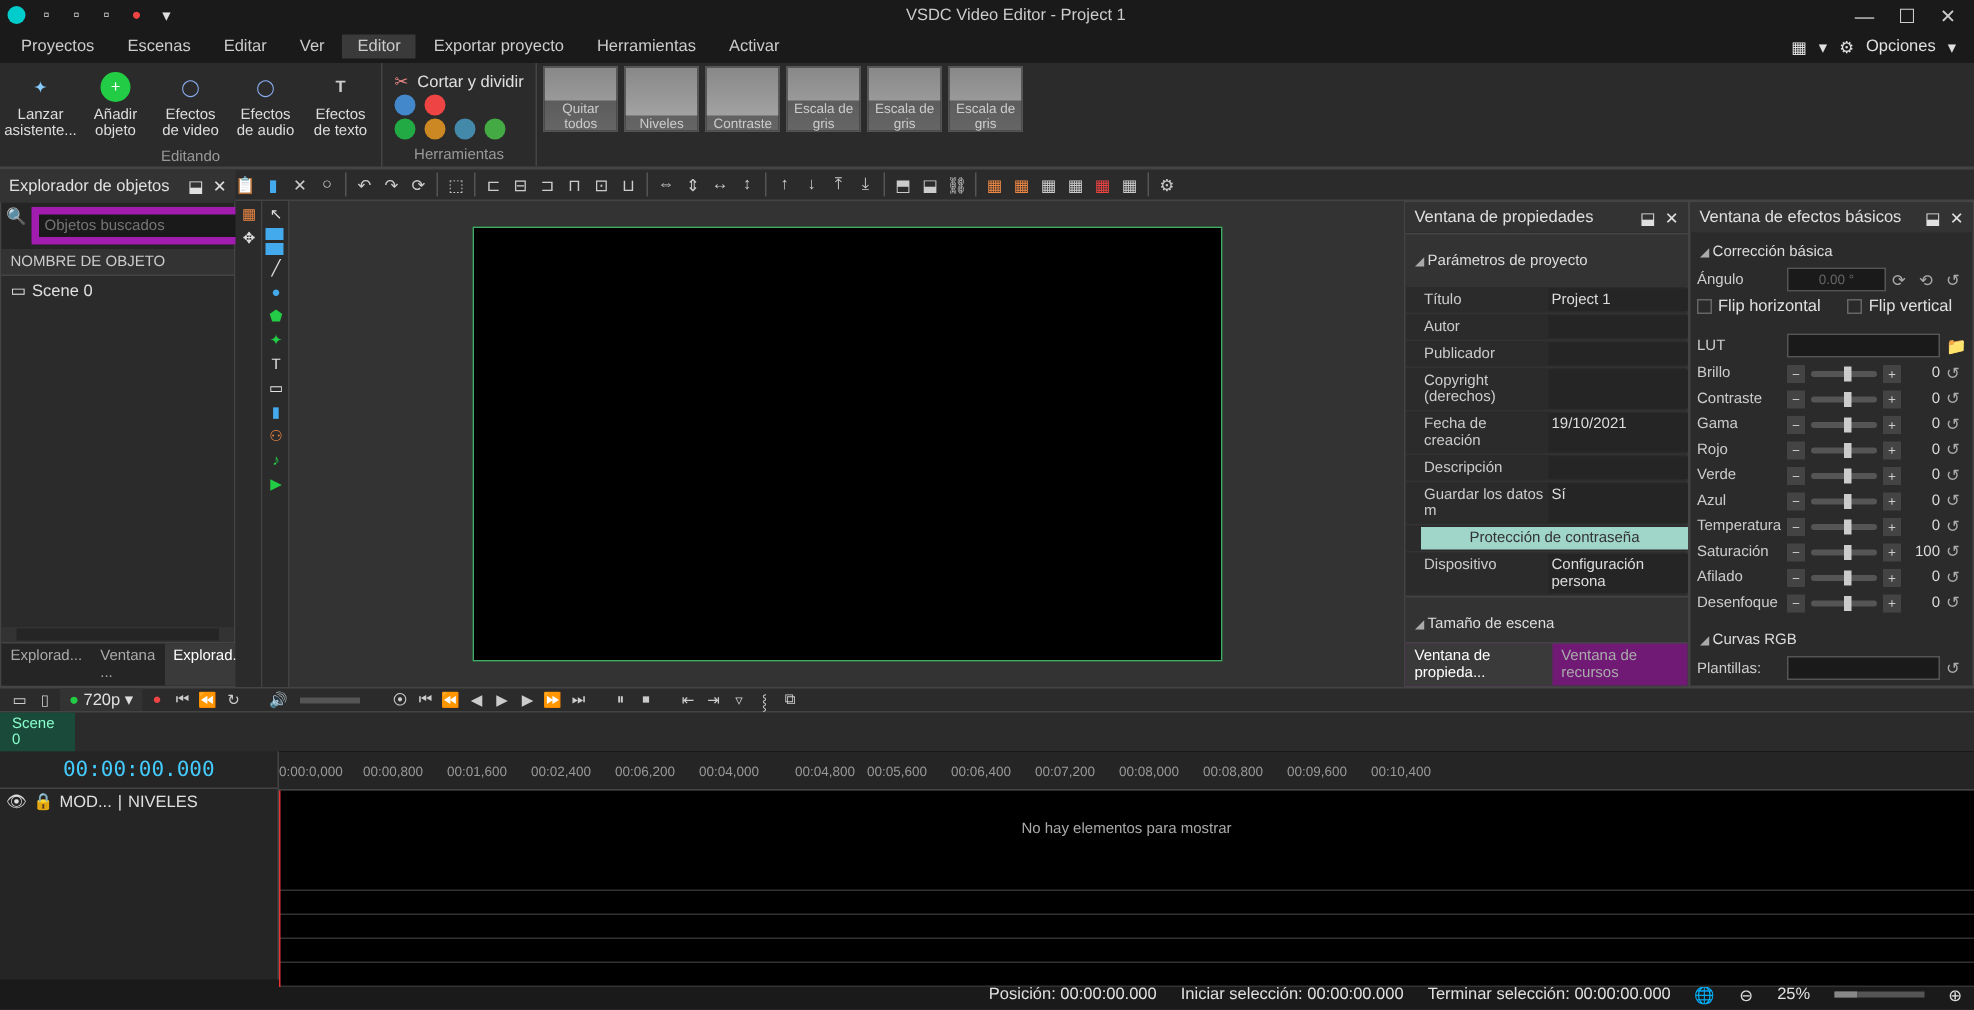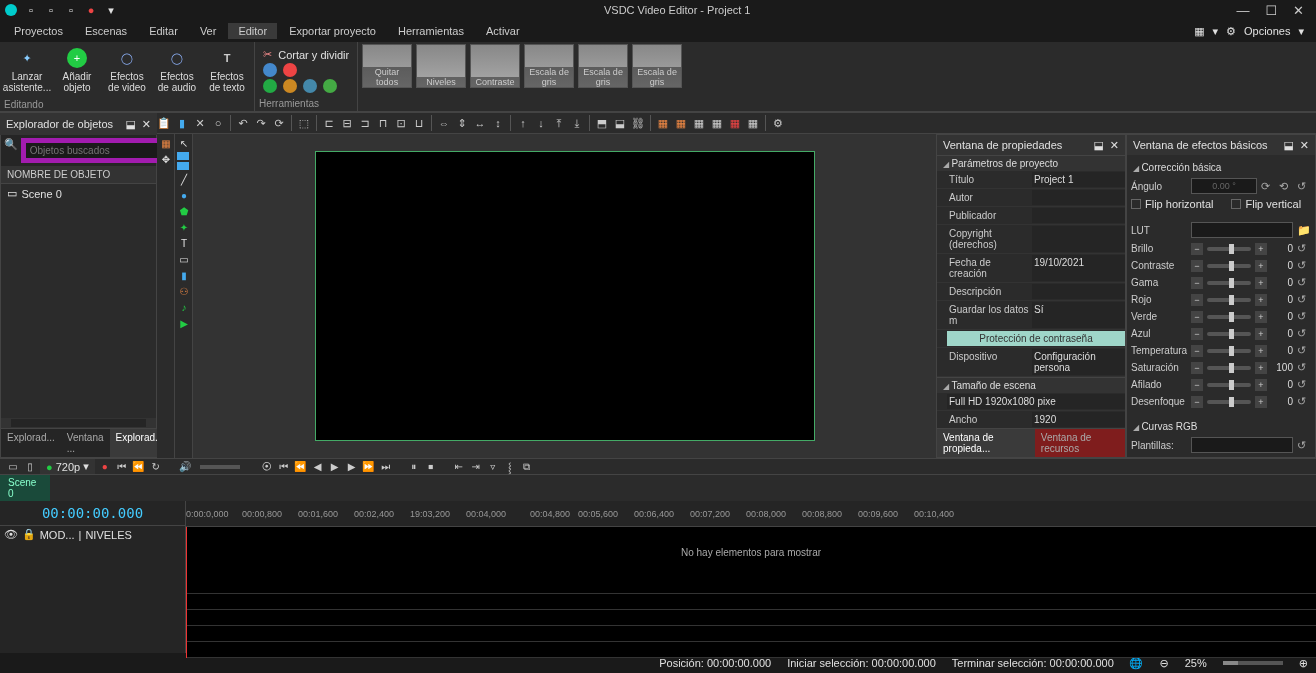--- a/index.html
+++ b/index.html
@@ -14,21 +14,21 @@
 .menu-item { padding: 2px 10px; color: #ccc; cursor: pointer; }
 .menu-item.active { background: #3a3a3a; }
 .menubar .spacer { flex: 1; }
 .menubar .right-icons { display: flex; gap: 8px; align-items: center; margin-right: 8px; }
 .ribbon { height: 70px; background: #2b2b2b; display: flex; border-bottom: 1px solid #444; }
 .ribbon-group { display: flex; flex-direction: column; border-right: 1px solid #444; padding: 2px 4px 0 4px; }
 .ribbon-group .items { display: flex; gap: 4px; flex: 1; align-items: flex-start; }
 .ribbon-btn { display: flex; flex-direction: column; align-items: center; width: 46px; padding-top: 4px; cursor: pointer; }
 .ribbon-btn .icon { width: 20px; height: 20px; border-radius: 3px; display:flex;align-items:center;justify-content:center; }
 .ribbon-btn .label { font-size: 10px; text-align: center; line-height: 11px; margin-top: 3px; color: #ddd; }
-.ribbon-group .grp-label { font-size: 10px; color: #999; text-align: left; padding: 1px 0; }
+.ribbon-group .grp-label { font-size: 10px; color: #999; text-align: center; padding: 1px 0; }
 .ribbon-midcol { display: flex; flex-direction: column; gap: 2px; padding: 4px; justify-content: center; }
 .ribbon-mid-row { display: flex; gap: 6px; align-items: center; color: #aaa; font-size: 10px; }
 .mini-icon { width:14px;height:14px;border-radius:50%;display:inline-block; }
 .thumb-strip { display: flex; flex-direction: column; flex:1; padding: 2px 4px; gap: 20px; }
 .thumbs { display:flex; gap:4px; }
 .thumb { width:50px; height:44px; background:linear-gradient(#888,#aaa); border:1px solid #555; display:flex; align-items:flex-end; justify-content:center; cursor:pointer; }
 .thumb span { font-size:9px; color:#ccc; background:rgba(0,0,0,.4); width:100%; text-align:center; }
 .toolbar-row { height: 22px; background: #2b2b2b; display: flex; align-items: center; gap: 2px; padding: 0 4px; border-top:1px solid #444; border-bottom:1px solid #444; }
 .tb-btn { width: 16px; height: 16px; display:flex;align-items:center;justify-content:center; cursor:pointer; color:#ccc; font-size:11px; }
 .tb-sep { width:1px; height:16px; background:#555; margin:0 2px; }
@@ -46,27 +46,27 @@
 .side-tab { padding:3px 6px; font-size:10px; color:#aaa; cursor:pointer; }
 .side-tab.active { background:#3a3a3a; color:#fff; }
 .center { flex:1; display:flex; flex-direction:column; }
 .center-top { display:flex; flex:1; }
 .vtoolbar { width:18px; background:#2b2b2b; display:flex; flex-direction:column; gap:2px; padding:2px; border-right:1px solid #444; }
 .vtb { width:14px; height:14px; cursor:pointer; display:flex;align-items:center;justify-content:center; font-size:10px; }
 .canvas-area { flex:1; background:#333; display:flex; align-items:center; justify-content:center; position:relative; }
 .canvas { width:500px; height:290px; background:#000; border:1px solid #4a6; }
 .props { width:190px; }
 .prop-body { flex:1; overflow:auto; font-size:10px; }
-.prop-group { background:#333; padding:2px 6px; color:#ddd; border-top:1px solid #444; font-size:10px; }
+.prop-group { background:#333; padding:12px 6px; color:#ddd; border-top:1px solid #444; font-size:10px; }
 .prop-group::before { content:"◢ "; font-size:8px; color:#aaa; }
 .prop-row { display:flex; padding:1px 0 1px 10px; border-bottom:1px solid #333; }
 .prop-row .k { width:85px; color:#ccc; font-size:10px; padding:2px; }
 .prop-row .v { flex:1; color:#ddd; font-size:10px; padding:2px; background:#252525; }
 .prop-row.hl .v { background:#1a6; color:#fff; text-align:center; }
-.props-tabs { display:flex; background:#7f1d1d; border-top:1px solid #444; }
+.props-tabs { display:flex; background:#701a75; border-top:1px solid #444; }
 .effects { width:190px; }
 .eff-body { flex:1; overflow:auto; padding:4px; }
 .eff-group { padding:3px 2px; color:#ddd; font-size:10px; }
 .eff-group::before { content:"◢ "; font-size:8px; color:#aaa; }
 .eff-row { display:flex; align-items:center; gap:4px; padding:2px 0; }
 .eff-row .lbl { width:56px; font-size:10px; color:#ccc; }
 .eff-row .ctrl { flex:1; display:flex; align-items:center; gap:4px; }
 .slider { flex:1; height:4px; background:#555; position:relative; border-radius:2px; }
 .slider .handle { position:absolute; left:50%; top:-3px; width:5px; height:10px; background:#ccc; }
 .minibtn { width:12px; height:12px; background:#444; color:#ccc; display:flex;align-items:center;justify-content:center; font-size:9px; cursor:pointer; }
@@ -600,21 +600,21 @@
         <span>NIVELES</span>
       </div>
       <div style="height:90px"></div>
     </div>
     <div class="tl-right">
       <div class="tl-ruler" id="ruler">
           <div class="tl-tick" style="left: 0px;">0:00:0,000</div>
           <div class="tl-tick" style="left: 56px;">00:00,800</div>
           <div class="tl-tick" style="left: 112px;">00:01,600</div>
           <div class="tl-tick" style="left: 168px;">00:02,400</div>
-          <div class="tl-tick" style="left: 224px;">19:03,200</div>
+          <div class="tl-tick" style="left: 224px;">00:06,200</div>
           <div class="tl-tick" style="left: 280px;">00:04,000</div>
           <div class="tl-tick" style="left: 344px;">00:04,800</div>
           <div class="tl-tick" style="left: 392px;">00:05,600</div>
           <div class="tl-tick" style="left: 448px;">00:06,400</div>
           <div class="tl-tick" style="left: 504px;">00:07,200</div>
           <div class="tl-tick" style="left: 560px;">00:08,000</div>
           <div class="tl-tick" style="left: 616px;">00:08,800</div>
           <div class="tl-tick" style="left: 672px;">00:09,600</div>
           <div class="tl-tick" style="left: 728px;">00:10,400</div>
         </div>

